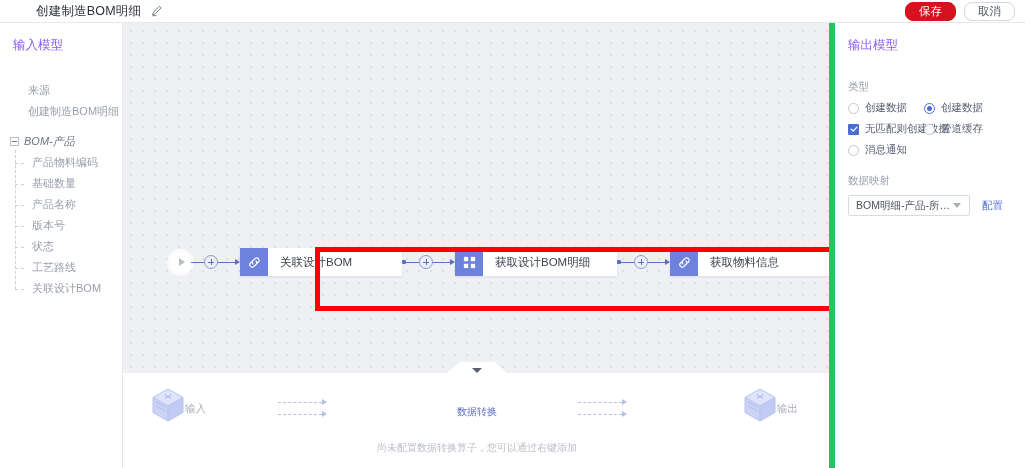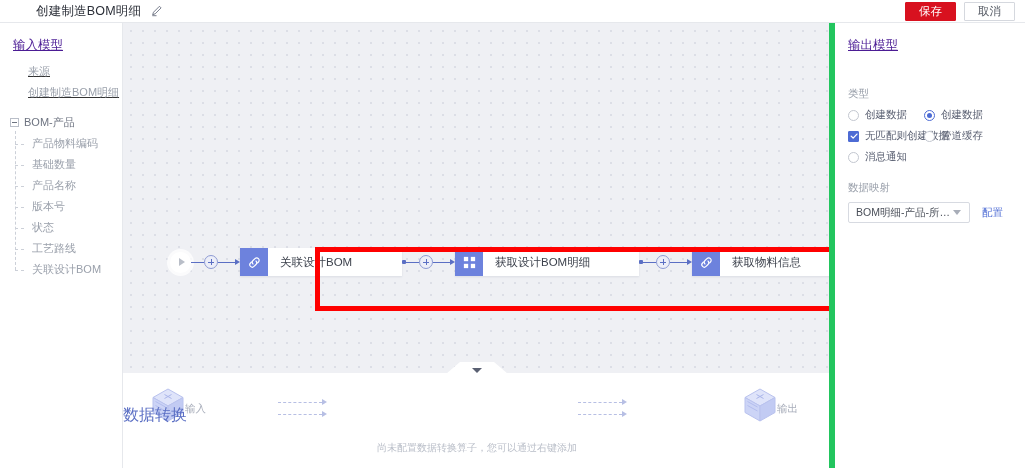--- a/index.html
+++ b/index.html
@@ -21,43 +21,43 @@
   }
   .pencil{
     display:inline-block;width:13px;height:13px;margin-left:6px;
     position:relative;top:2px;cursor:pointer;
   }
   .topbar .actions{
     margin-left:auto;display:flex;align-items:center;gap:8px;margin-right:10px;
   }
   .btn{
     font-size:11.5px;height:16px;line-height:16px;padding:0 13px;
-    border-radius:1px;cursor:pointer;box-sizing:content-box;
+    border-radius:8px;cursor:pointer;box-sizing:content-box;
     display:inline-flex;align-items:center;justify-content:center;
   }
   .btn-save{background:#d8111f;color:#fff;border:1px solid #d8111f;height:17px;}
   .btn-cancel{background:#fff;color:#555a64;border:1px solid #d5d8de;height:17px;}
 
   
   .sidebar{
     position:absolute;left:0;top:23px;width:123px;height:445px;
     background:#fff;border-right:1px solid #e6e8ec;box-sizing:border-box;
   }
   .panel-title{
-    font-size:12.5px;color:#4c1d95;margin:14px 0 7px 13px;font-weight:400;text-decoration:underline;
-  }
-  .side-list{text-decoration:underline;}
+    font-size:12.5px;color:#8b5cf6;margin:14px 0 0 13px;font-weight:400;
+  }
+  .side-list{margin-top:26px;}
   .side-item{
     font-size:11px;color:#9aa0ab;padding:3px 0 3px 28px;cursor:pointer;
     white-space:nowrap;
   }
   .tree{margin-top:12px;position:relative;}
   .tree-root{
     display:flex;align-items:center;font-size:11px;color:#6d7380;
-    padding-left:10px;cursor:pointer;
+    padding-left:10px;cursor:pointer;font-style:italic;
   }
   .tree-toggle{
     width:9px;height:9px;border:1px solid #b9bec8;background:#fff;
     display:inline-flex;align-items:center;justify-content:center;
     margin-right:5px;box-sizing:border-box;
   }
   .tree-toggle i{display:block;width:5px;height:1px;background:#6d7380;}
   .tree-children{position:relative;margin-top:3px;}
   .tree-children::before{
     content:"";position:absolute;left:15px;top:-2px;bottom:10px;width:0;
@@ -118,21 +118,21 @@
     box-shadow:0 1px 2px rgba(40,50,90,.10);flex:none;
   }
   .node .ico{
     width:28px;height:28px;background:#6d82dd;flex:none;
     display:flex;align-items:center;justify-content:center;
   }
   .node .nlabel{
     font-size:11.5px;color:#3d424d;padding:0 10px 0 12px;white-space:nowrap;
   }
   .node.w1{width:162px;}
-  .node.w2{width:184px;}
+  .node.w2{width:162px;}
   .node.w3{width:162px;}
 
   .sel-box{
     position:absolute;left:192px;top:224px;width:536px;height:64px;
     border:5px solid #ff0000;box-sizing:border-box;pointer-events:none;
   }
 
   
   .drawer{
     position:absolute;left:123px;top:373px;width:708px;height:95px;
@@ -153,22 +153,22 @@
     position:relative;height:95px;
   }
   .endpoint{
     position:absolute;top:14px;display:flex;
     align-items:center;width:60px;
   }
   .endpoint.in{left:28px;}
   .endpoint.out{left:620px;}
   .ep-label{font-size:10.5px;color:#a9aebb;margin-top:5px;}
   .dtext{
-    position:absolute;left:0;right:0;top:32px;
-    font-size:16px;color:#5b6fc4;
+    position:absolute;left:0;right:0;top:32px;text-align:center;
+    font-size:10px;color:#5b6fc4;
   }
   .dashes{position:absolute;top:26px;}
   .dashes.left{left:155px;}
   .dashes.right{left:455px;}
   .drow{display:flex;align-items:center;margin-bottom:6px;}
   .ddash{
     width:44px;height:0;border-top:1px dashed #b7bfe4;
   }
   .dhead{
     width:0;height:0;border-left:5px solid #b7bfe4;

